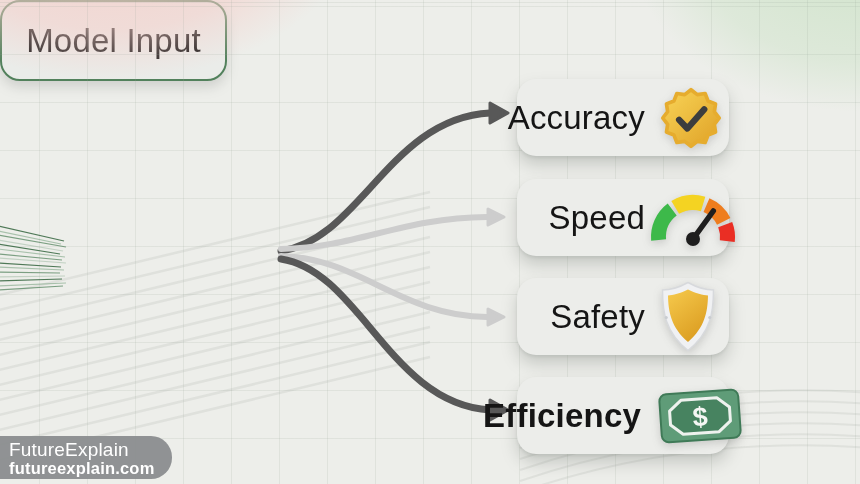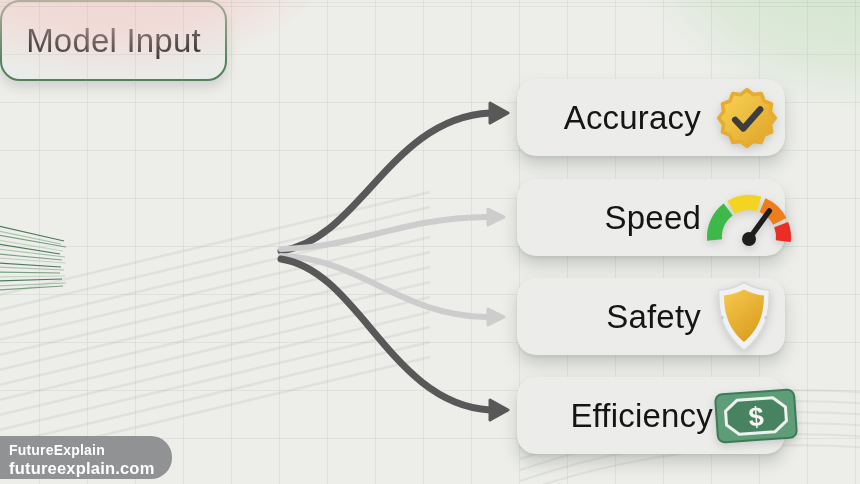--- a/index.html
+++ b/index.html
@@ -31,45 +31,45 @@
   }
   .input-node{
     left:55px; top:213px; width:223px; height:77px;
     border:2px solid #52815c; border-radius:20px; background:#eaece9;
     box-shadow:0 6px 12px rgba(122,128,122,0.26);
     display:flex; align-items:center; justify-content:center;
   }
   .input-node .label{
     font-size:33px; font-weight:500; color:#151515; letter-spacing:0.2px; white-space:nowrap;
   }
-  .out-node{left:517px; width:268px; height:77px;}
+  .out-node{left:517px; width:212px; height:77px;}
   .out-accuracy{top:79px;}
   .out-speed{top:179px;}
   .out-safety{top:278px;}
   .out-efficiency{top:377px;}
   .node-label{
     position:absolute; right:84px; top:50%; transform:translateY(-50%);
     font-size:33px; font-weight:500; color:#151515; letter-spacing:0.2px; white-space:nowrap;
   }
-  .out-efficiency .node-label{right:72px;}
+  .out-efficiency .node-label{right:88px;font-weight:bold;}
   .icon{position:absolute; top:50%; transform:translateY(-50%); overflow:visible;
         filter:drop-shadow(0 3px 4px rgba(60,60,60,0.20));}
   .icon-badge{right:7px;}
   .icon-gauge{right:-7px;}
   .icon-shield{right:11px;}
   .icon-money{right:-12px;}
   .watermark{
     position:absolute; left:0; top:436px; height:42px;
     background:rgba(138,140,142,0.94);
     border-radius:0 21px 21px 0;
     padding:1px 17px 0 9px;
     display:flex; flex-direction:column; justify-content:center;
     color:#ffffff;
   }
-  .wm-brand{font-size:14px; font-weight:bold; line-height:20px; letter-spacing:0.2px;}
+  .wm-brand{font-size:19px; font-weight:normal; line-height:20px; letter-spacing:0.2px;}
   .wm-domain{font-size:16.5px; font-weight:bold; line-height:17px; letter-spacing:0.2px;text-align:center;}
 </style>
 </head>
 <body>
 
 <div class="canvas">
 
   <div class="blob blob-pink"></div>
   <div class="blob blob-green"></div>
 

